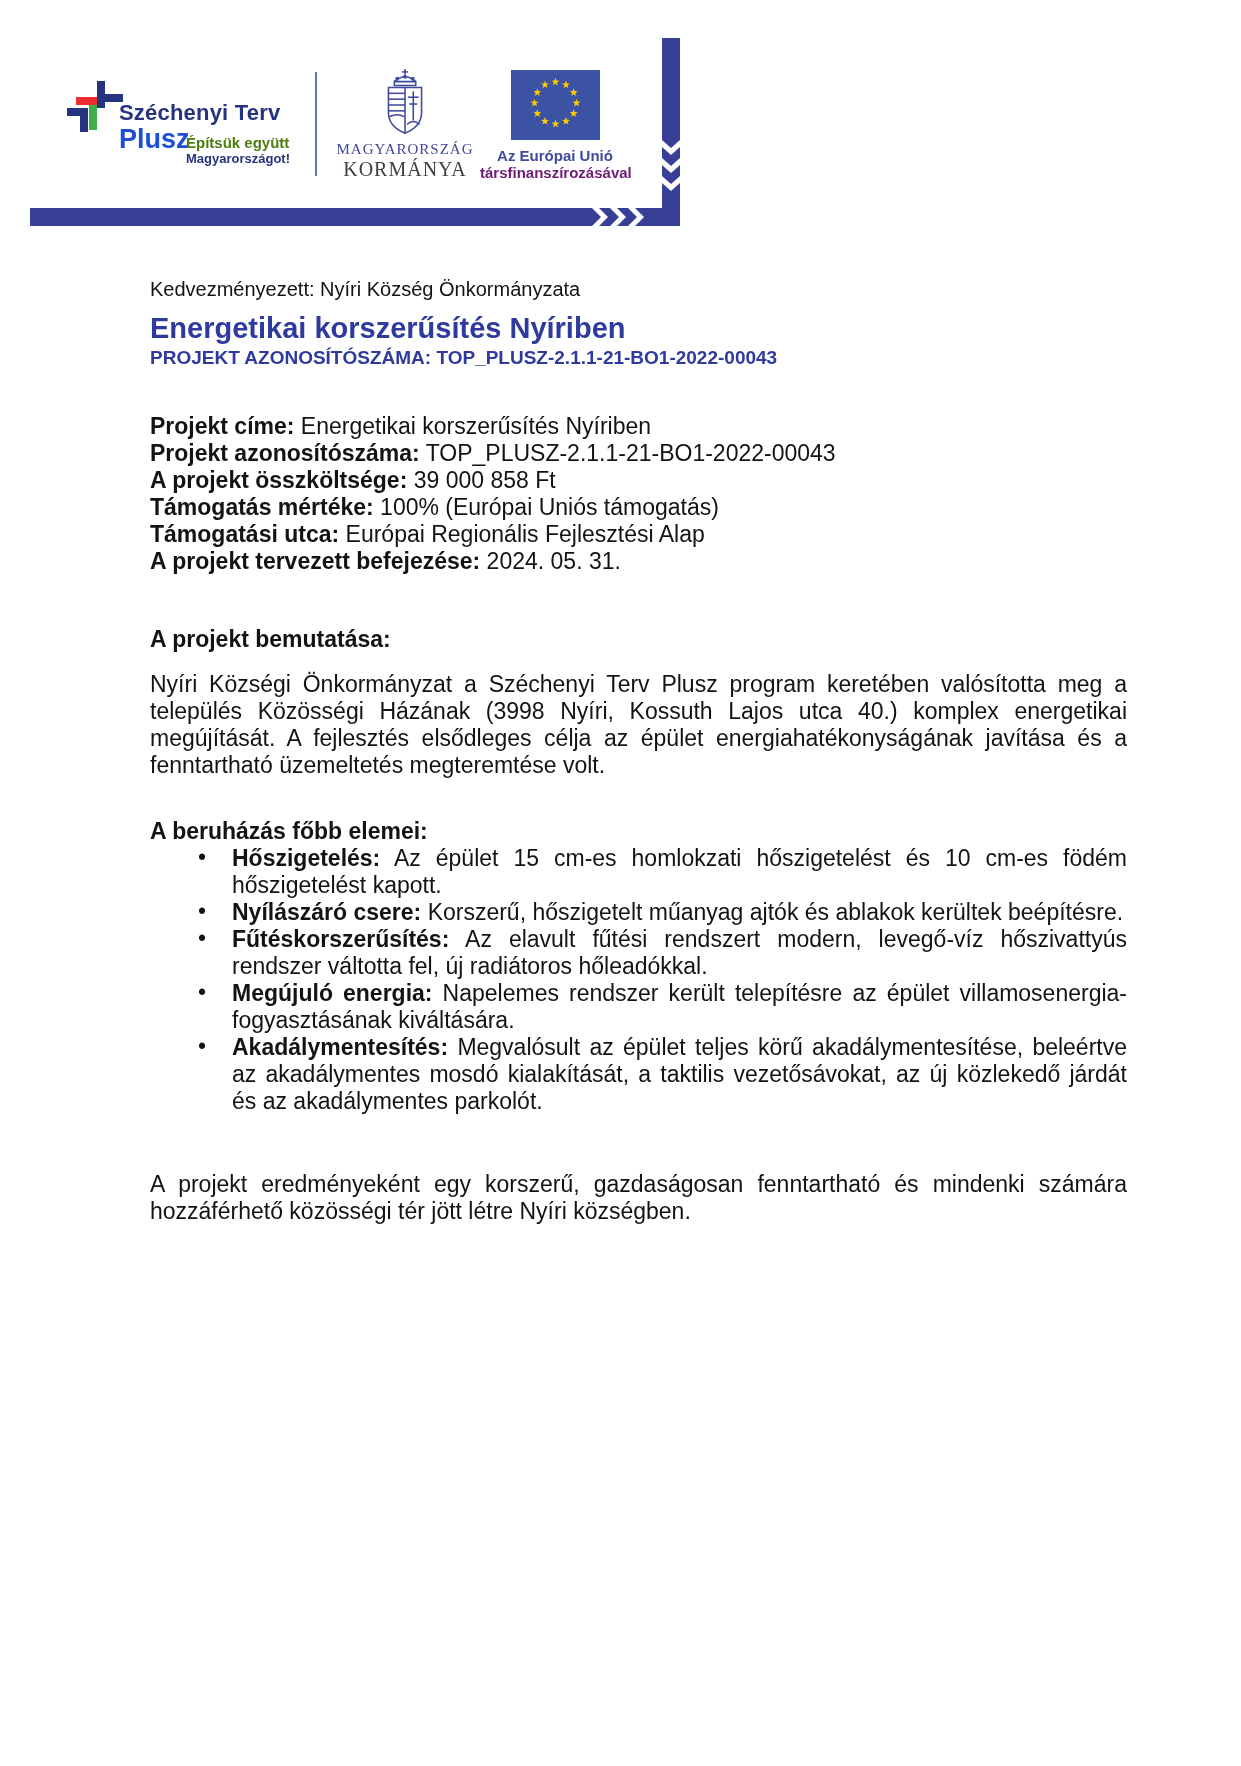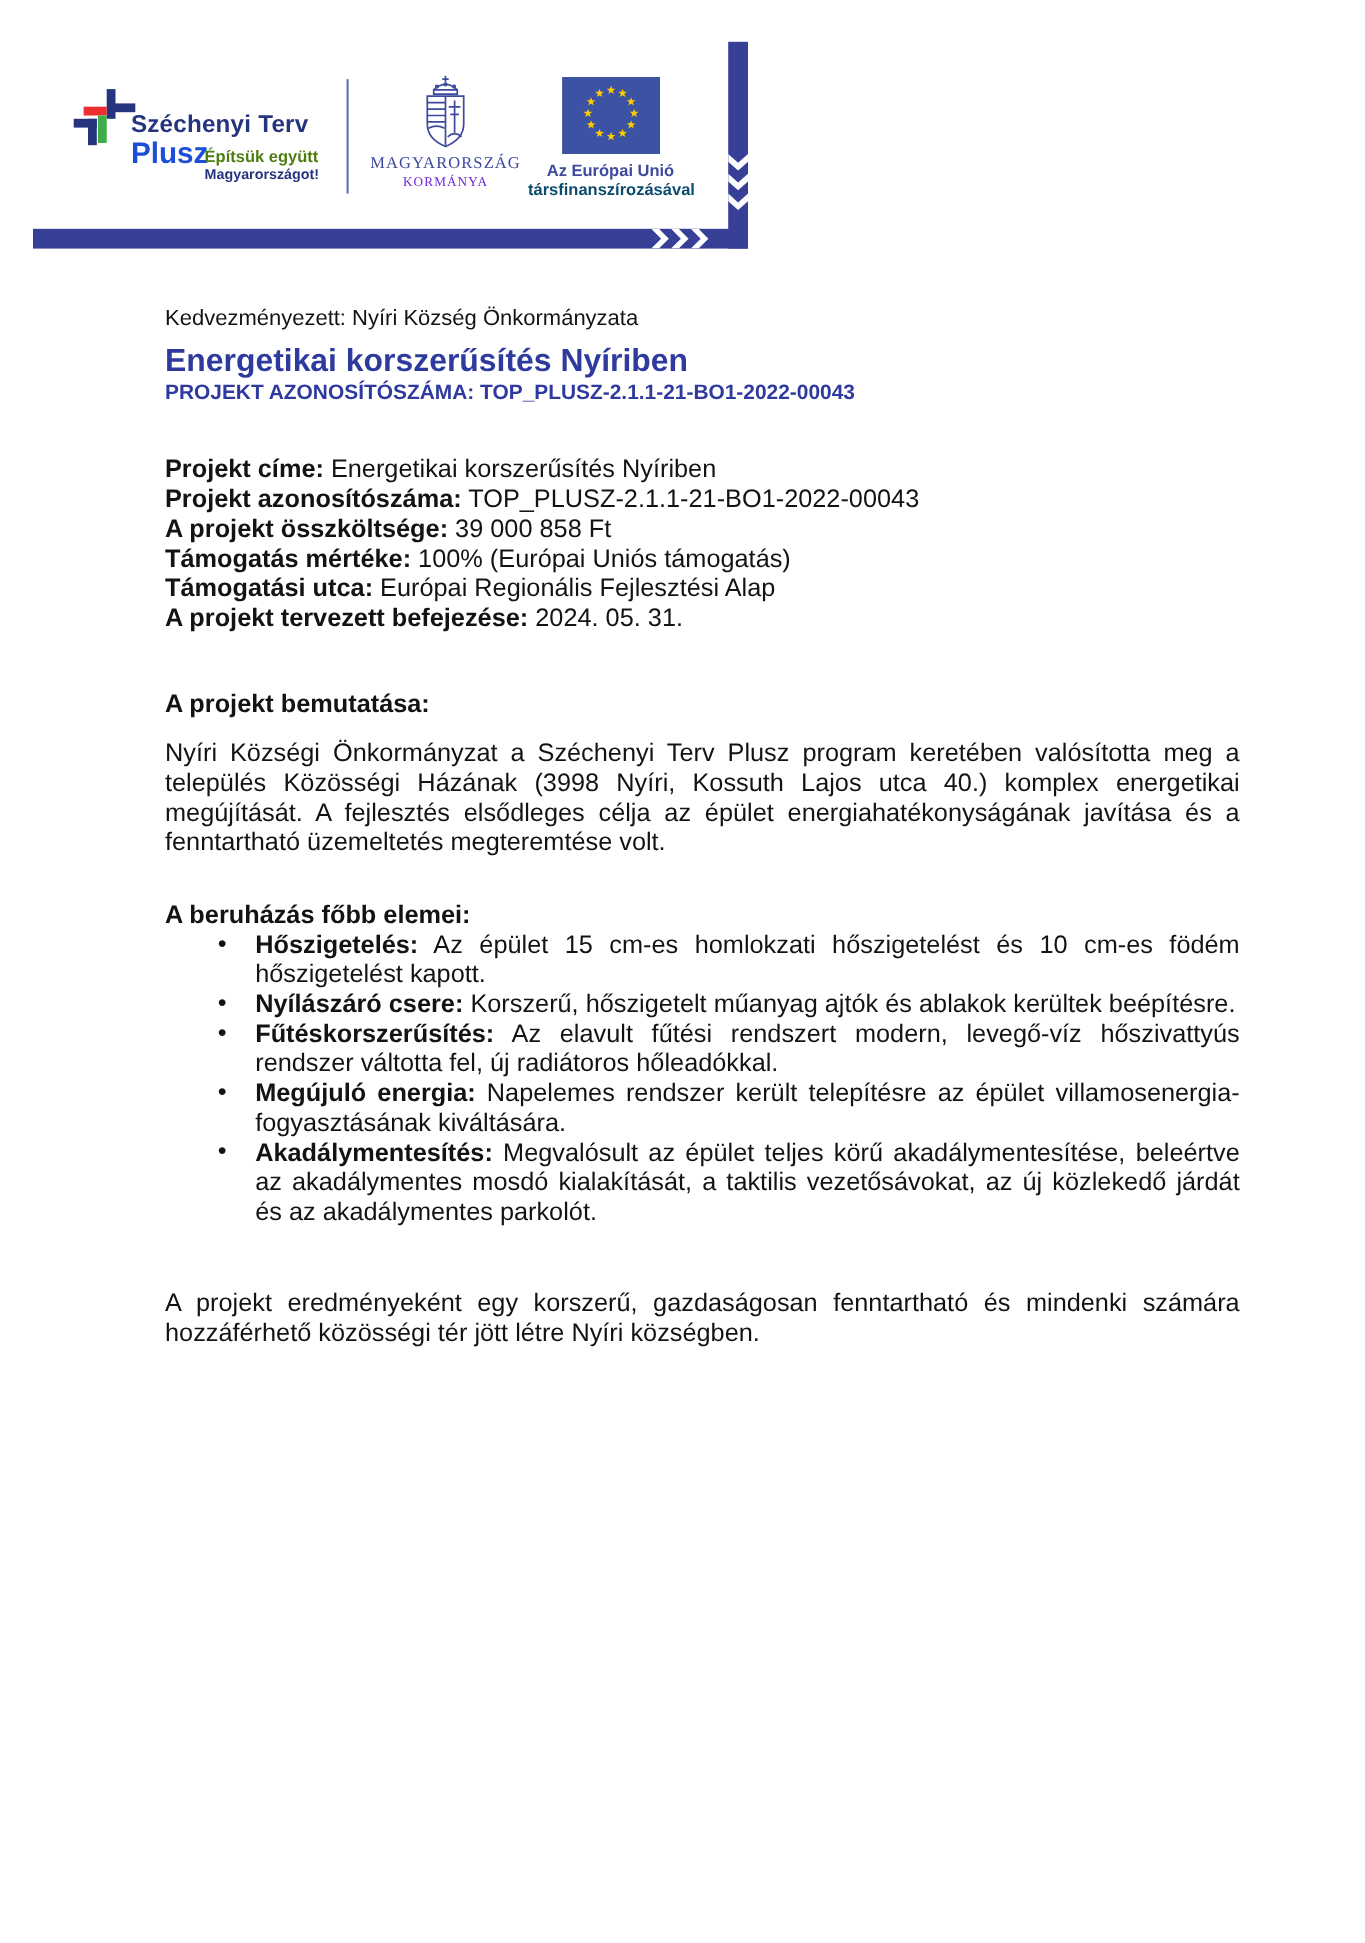--- a/index.html
+++ b/index.html
@@ -29,26 +29,26 @@
   .st-title   { left:119px; top:100px; font-size:22px; font-weight:bold; color:#26337F; letter-spacing:.2px; }
   .st-plusz   { left:119px; top:124px; font-size:27px; font-weight:bold; color:#1d4ed8; }
   .st-tag1    { left:186px; top:134px; font-size:15px; font-weight:bold; color:#4d7c0f; }
   .st-tag2    { left:186px; top:151px; font-size:13px; font-weight:bold; color:#26337F; }
 
   .hdr-divider { left:315px; top:72px; width:2px; height:104px; background:#6374B5; }
 
   
   .gov-arms { left:381px; top:68px; width:48px; height:74px; }
   .gov-l1 { left:330px; top:141px; width:150px; text-align:center; font-family:"Liberation Serif", serif; font-size:15px; letter-spacing:1px; color:#3E4A9C; }
-  .gov-l2 { left:330px; top:158px; width:150px; text-align:center; font-family:"Liberation Serif", serif; font-size:12px; letter-spacing:1px; color:#6d28d9; }
+  .gov-l2 { left:330px; top:158px; width:150px; text-align:center; font-family:"Liberation Serif", serif; font-size:20px; letter-spacing:1px; color:#404040; }
 
   
   .eu-flag { left:511px; top:70px; width:89px; height:70px; }
   .eu-l1 { left:480px; top:147px; width:150px; text-align:center; font-size:15px; font-weight:600; color:#3E4A9C; }
-  .eu-l2 { left:480px; top:164px; width:150px; text-align:center; font-size:15px; font-weight:600; color:#0c4a6e; }
+  .eu-l2 { left:480px; top:164px; width:150px; text-align:center; font-size:15px; font-weight:600; color:#701a75; }
 
   
   .bar-h { left:30px;  top:208px; width:650px; height:18px; background:#383F96; }
   .bar-v { left:662px; top:38px;  width:18px;  height:188px; background:#383F96; }
   .chev-right { left:592px; top:208px; }
   .chev-down  { left:662px; top:140px; }
 
   
   .content {
     position:absolute; left:150px; top:277px; width:977px;

